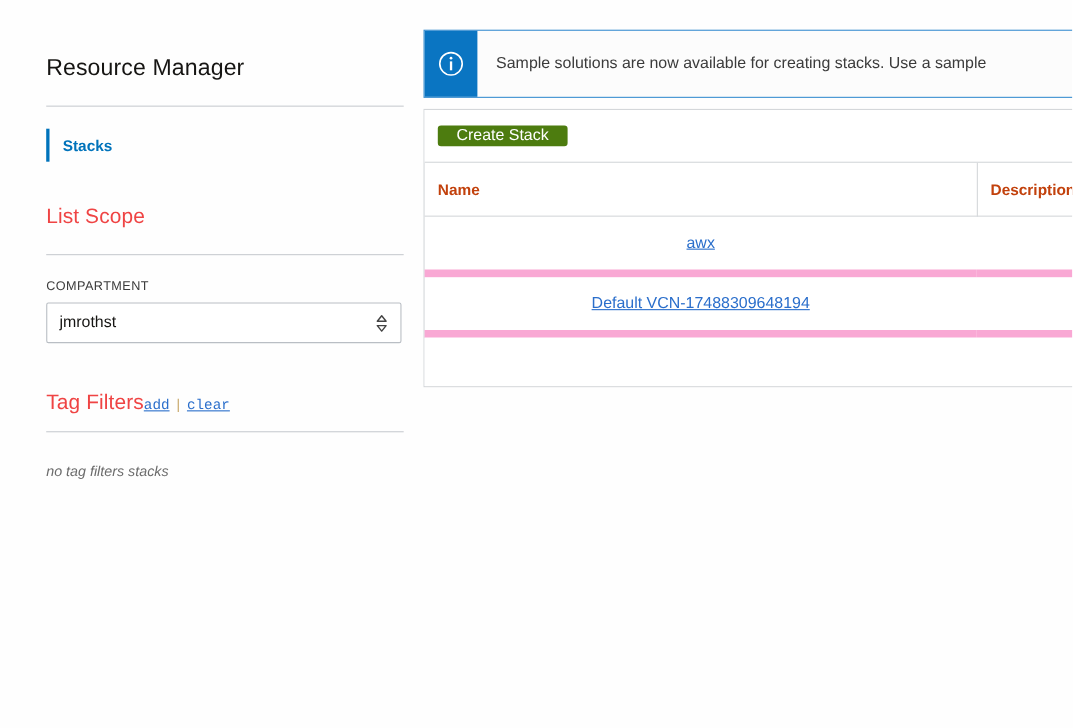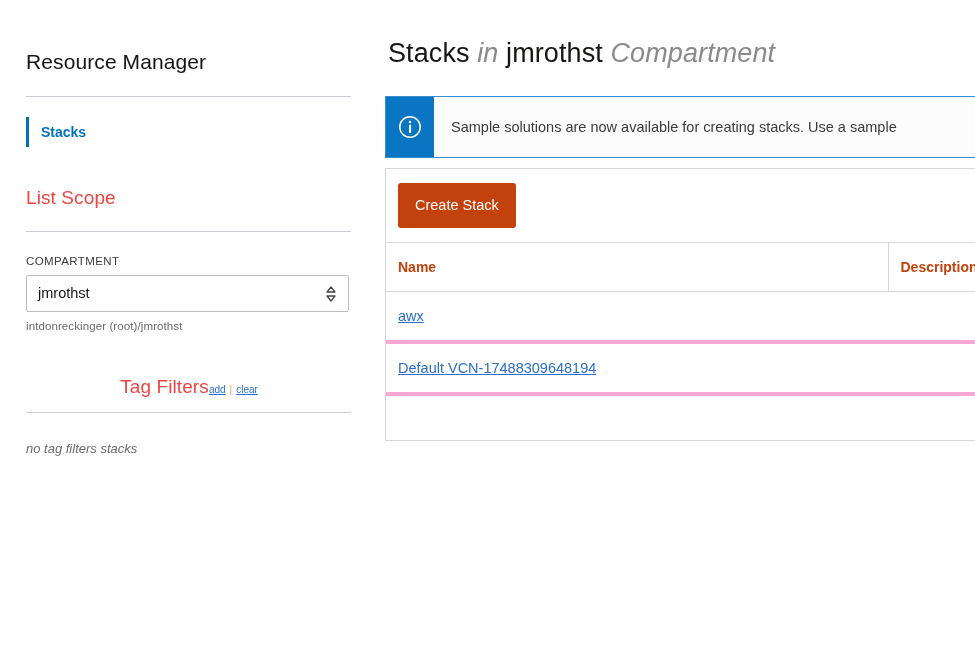--- a/index.html
+++ b/index.html
@@ -19,21 +19,21 @@
     position: relative;
     width: 975px;
     height: 662px;
     overflow: hidden;
     background: #fefefe;
   }
 
   
   .sidebar {
     position: absolute;
-    left: 1px;
+    left: 17px;
     top: 0;
     width: 376px;
     height: 662px;
     box-sizing: border-box;
     padding: 0 25px;
     background: #fefefe;
   }
 
   .sidebar-title {
     font-size: 21px;
@@ -91,28 +91,29 @@
     font-weight: 400;
     color: #ef4444;
     margin: 0;
     padding-top: 34px;
     letter-spacing: 0.1px;
   }
 
   .section-title-row {
     display: flex;
     align-items: baseline;
-    justify-content: center;
+    justify-content: flex-start;
     padding-top: 44px;
   }
   .section-title-row .section-title { padding-top: 0; }
 
   .title-actions {
-    font-size: 10px;
+    font-size: 13px;
     white-space: nowrap;
+    font-family: Liberation Mono, monospace;
   }
   .title-actions a {
     color: #2a6ecb;
     text-decoration: underline;
     cursor: pointer;
   }
   .title-actions .sep {
     color: #c8a96b;
     margin: 0 4px;
     text-decoration: none;
@@ -241,27 +242,27 @@
   }
 
   .panel-toolbar {
     padding: 14px 12px;
     border-bottom: 1px solid #d4d7da;
     background: #ffffff;
   }
 
   .btn-primary {
     display: inline-block;
-    background: #c2410c;
+    background: #4d7c0f;
     color: #ffffff;
     border: none;
     border-radius: 3px;
     font-size: 14.5px;
     font-family: "Liberation Sans", sans-serif;
-    padding: 14px 17px;
+    padding: 1px 17px;
     cursor: pointer;
     line-height: 17px;
   }
 
   table.data-table {
     width: 100%;
     border-collapse: collapse;
     table-layout: fixed;
   }
 
@@ -273,23 +274,24 @@
     padding: 16px 12px;
     border-bottom: 1px solid #d4d7da;
     border-right: 1px solid #d4d7da;
     white-space: nowrap;
   }
   table.data-table th:last-child { border-right: none; }
 
   table.data-table td {
     font-size: 14.5px;
     padding: 16px 12px;
-    border-bottom: 4px solid #f9a8d4;
+    border-bottom: 7px solid #f9a8d4;
     white-space: nowrap;
     vertical-align: middle;
+    text-align: center;
   }
 
   table.data-table td a {
     color: #2a6ecb;
     text-decoration: underline;
     cursor: pointer;
   }
 
   .col-name { width: 502px; }
   .col-desc { width: 300px; }
@@ -325,38 +327,36 @@
     <div class="field-label">COMPARTMENT</div>
 
     <div class="select-wrap">
       <span class="select-value">jmrothst</span>
       <svg class="stepper-icon" viewBox="0 0 12 20">
         <path d="M6 3 L10 8 L2 8 Z" fill="none" stroke="#444" stroke-width="1.3" stroke-linejoin="round" stroke-linecap="round"></path>
         <path d="M2 12 L10 12 L6 17 Z" fill="none" stroke="#444" stroke-width="1.3" stroke-linejoin="round" stroke-linecap="round"></path>
       </svg>
     </div>
 
-    <div class="helper-text">intdonreckinger (root)/jmrothst</div>
 
     <div class="section-title-row">
       <h2 class="section-title">Tag Filters</h2>
       <span class="title-actions">
         <a>add</a><span class="sep">|</span><a>clear</a>
       </span>
     </div>
 
     <div class="divider" style="margin-top:14px;"></div>
 
     <div class="empty-note">no tag filters stacks</div>
 
   </aside>
 
   <main class="main">
 
-    <h1 class="page-heading"><span>Stacks</span> <span class="em">in</span> <span>jmrothst</span> <span class="em">Compartment</span></h1>
 
     <div class="banner">
       <div class="banner-icon-cell">
         <svg width="26" height="26" viewBox="0 0 26 26">
           <circle cx="13" cy="13" r="10.2" fill="none" stroke="#ffffff" stroke-width="1.5"></circle>
           <circle cx="13" cy="7.9" r="1.25" fill="#ffffff"></circle>
           <rect x="12" y="10.8" width="2.1" height="8.1" fill="#ffffff"></rect>
         </svg>
       </div>
       <div class="banner-text">Sample solutions are now available for creating stacks. Use a sample</div>

